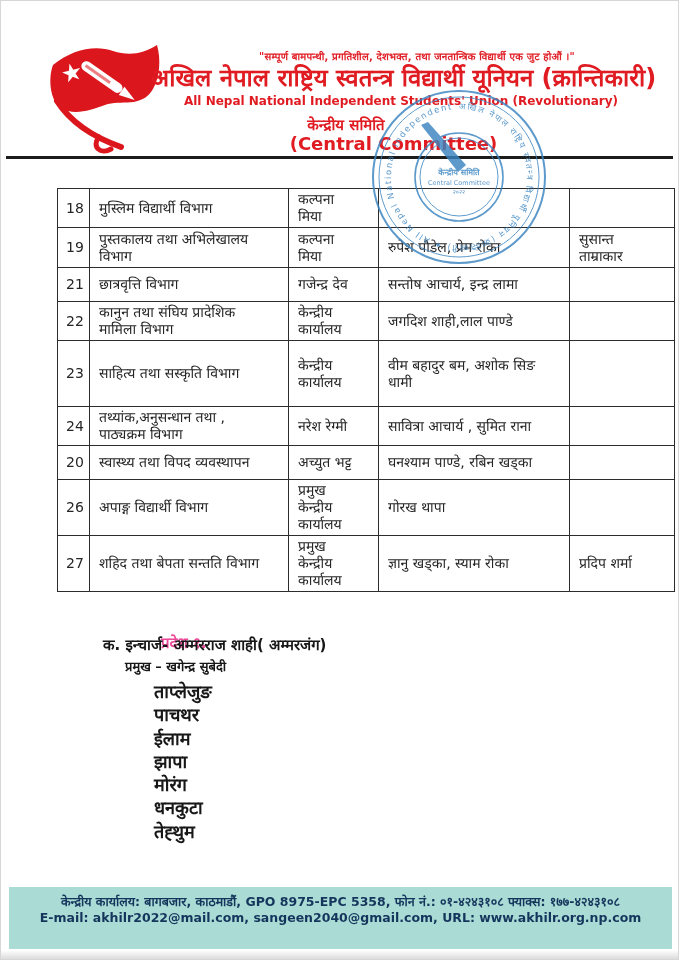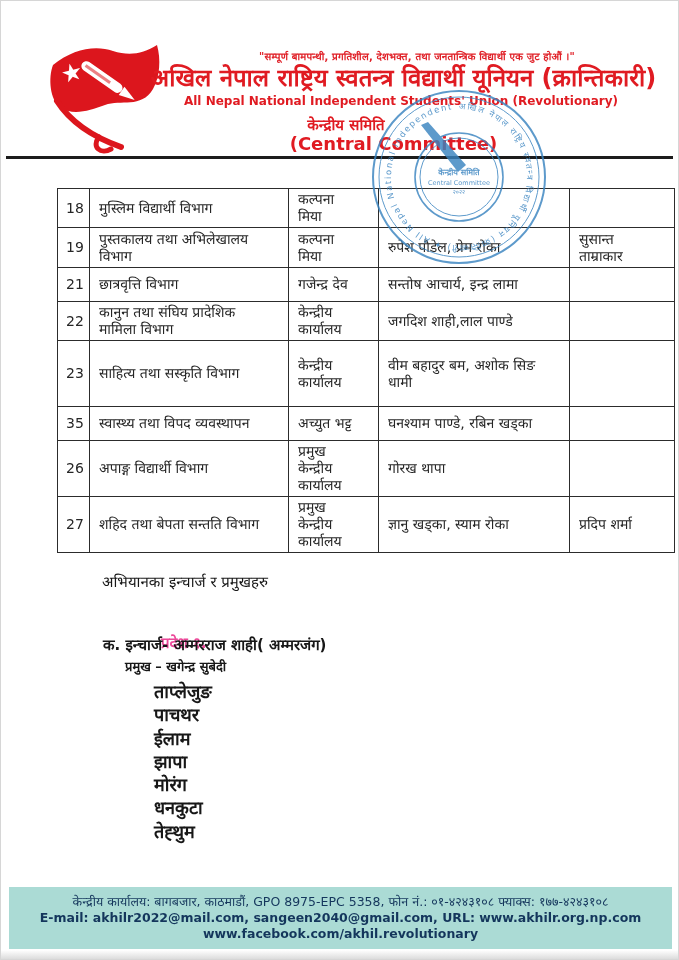--- a/index.html
+++ b/index.html
@@ -59,21 +59,21 @@
   .camp-province{position:absolute;left:160px;top:631px;font-size:15px;font-weight:bold;color:#ec4899;}
   .camp-incharge{position:absolute;left:102px;top:633px;font-size:15px;font-weight:bold;color:#171717;}
   .camp-chief{position:absolute;left:124px;top:656px;font-size:13px;font-weight:bold;color:#171717;}
   .camp-districts{position:absolute;left:153px;top:679px;font-size:18px;font-weight:bold;color:#171717;}
   .camp-districts div{height:23.3px;line-height:23.3px;}
   
   .footer{
     position:absolute;left:8px;top:886px;width:663px;height:62px;
     background:#abdbd5;text-align:center;color:#14365c;
   }
-  .footer .l1{padding-top:7px;font-size:12.5px;font-weight:normal;line-height:16px;}
+  .footer .l1{padding-top:7px;font-size:12.5px;font-weight:bold;line-height:16px;}
   .footer .l2{font-size:12.5px;font-weight:bold;line-height:16px;}
   .footer .l3{font-size:12.5px;font-weight:bold;line-height:16px;}
 </style>
 </head>
 <body>
 
 <div class="page">
 
   <svg class="logo" viewBox="0 0 126 120">
     <path d="M12,24 C32,8 54,4 72,10 C88,15 102,13 116,4
@@ -150,22 +150,29 @@
         <td>जगदिश शाही,लाल पाण्डे</td>
         <td></td>
       </tr>
       <tr style="height:66px">
         <td class="sn">23</td>
         <td>साहित्य तथा सस्कृति विभाग</td>
         <td>केन्द्रीय कार्यालय</td>
         <td>वीम बहादुर बम, अशोक सिङ धामी</td>
         <td></td>
       </tr>
+      <tr style="height:36px">
+        <td class="sn">24</td>
+        <td>तथ्यांक,अनुसन्धान तथा , पाठ्यक्रम विभाग</td>
+        <td>नरेश रेग्मी</td>
+        <td>सावित्रा आचार्य , सुमित राना</td>
+        <td></td>
+      </tr>
       <tr style="height:34px">
-        <td class="sn">35</td>
+        <td class="sn">20</td>
         <td>स्वास्थ्य तथा विपद  व्यवस्थापन</td>
         <td>अच्युत भट्ट</td>
         <td>घनश्याम पाण्डे, रबिन खड्का</td>
         <td></td>
       </tr>
       <tr style="height:30px">
         <td class="sn">26</td>
         <td>अपाङ्ग विद्यार्थी विभाग</td>
         <td>प्रमुख केन्द्रीय कार्यालय</td>
         <td>गोरख थापा</td>
@@ -174,34 +181,32 @@
       <tr style="height:31px">
         <td class="sn">27</td>
         <td>शहिद तथा बेपता सन्तति विभाग</td>
         <td>प्रमुख केन्द्रीय कार्यालय</td>
         <td>ज्ञानु खड्का, स्याम रोका</td>
         <td>प्रदिप शर्मा</td>
       </tr>
     </tbody>
   </table>
 
-  <div class="camp-heading">अभियानका इन्चार्ज  र प्रमुखहरु</div>
   <div class="camp-province">प्रदेश १.</div>
   <div class="camp-incharge">क.  इन्चार्ज- अम्मरराज शाही( अम्मरजंग)</div>
   <div class="camp-chief">प्रमुख – खगेन्द्र सुबेदी</div>
   <div class="camp-districts">
     <div>ताप्लेजुङ</div>
     <div>पाचथर</div>
     <div>ईलाम</div>
     <div>झापा</div>
     <div>मोरंग</div>
     <div>धनकुटा</div>
     <div>तेह्थुम</div>
   </div>
 
   <div class="footer">
     <div class="l1">केन्द्रीय कार्यालय: बागबजार, काठमाडौं, GPO 8975-EPC 5358, फोन नं.: ०१-४२४३१०८    फ्याक्स: १७७-४२४३१०८</div>
     <div class="l2">E-mail: akhilr2022@mail.com, sangeen2040@gmail.com, URL: www.akhilr.org.np.com</div>
-    <div class="l3">www.facebook.com/akhil.revolutionary</div>
   </div>
 
   <div class="page-bottom-shade"></div>
 </div>
 
 </body></html>

